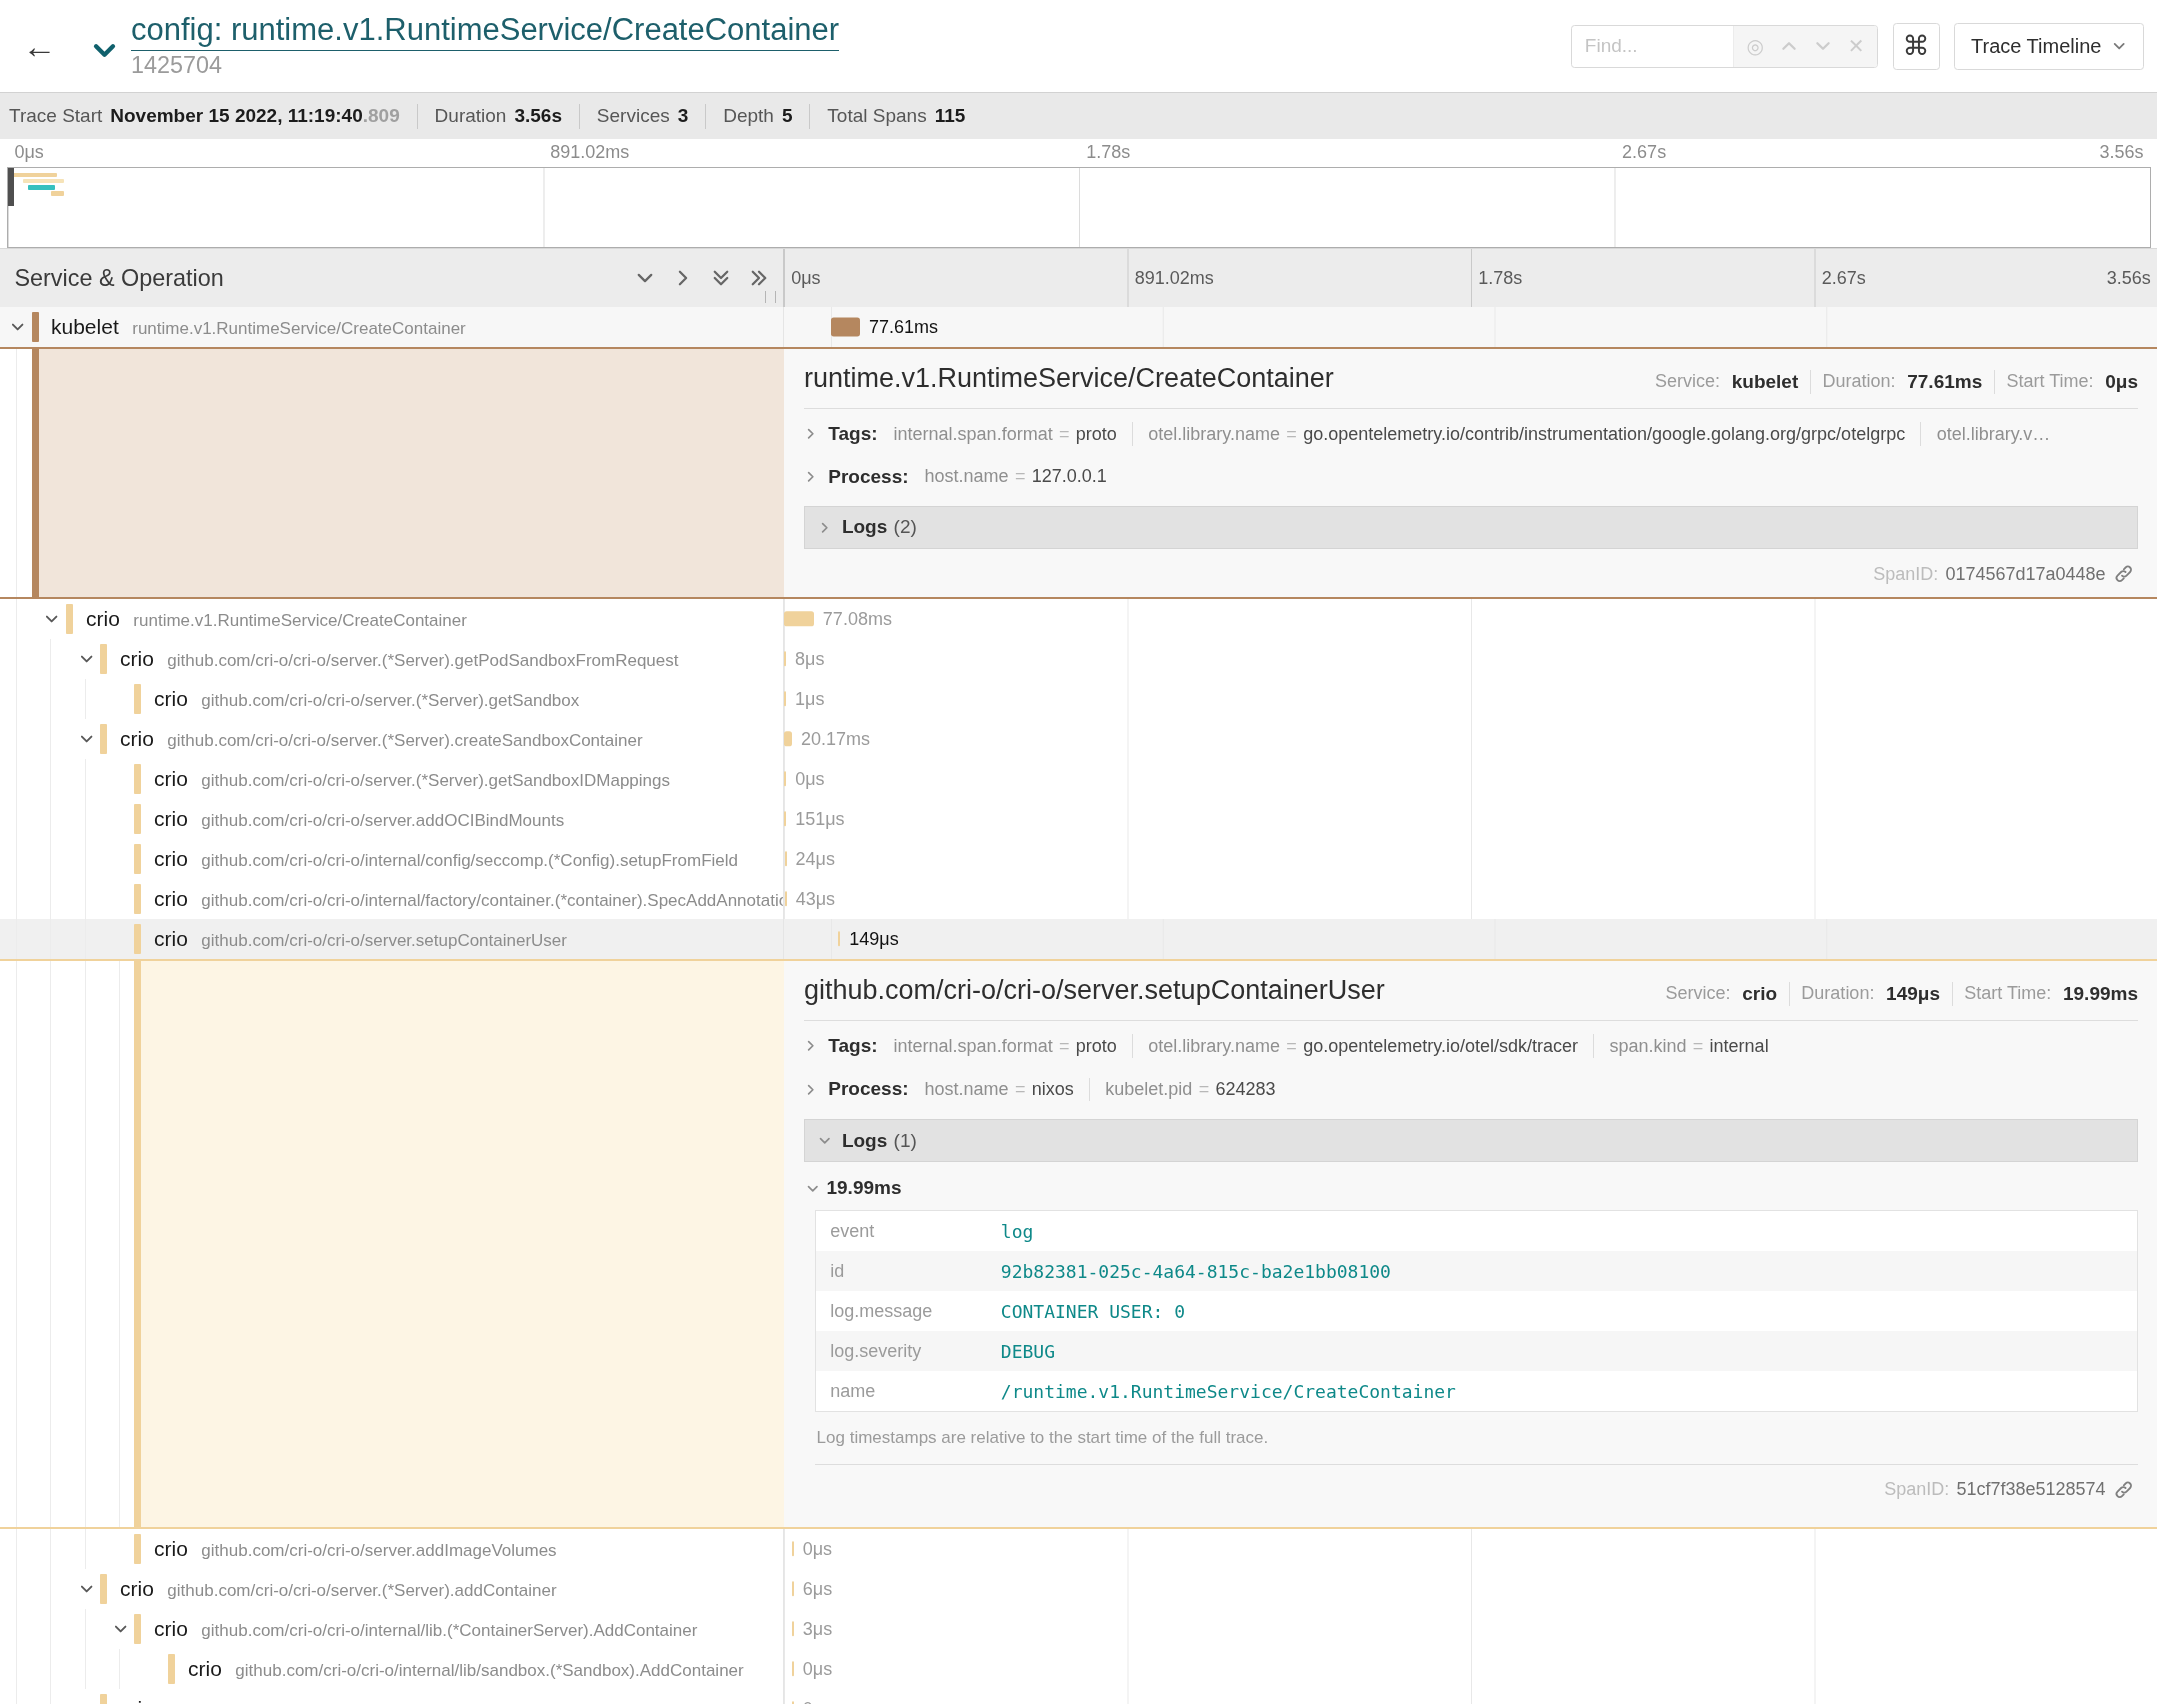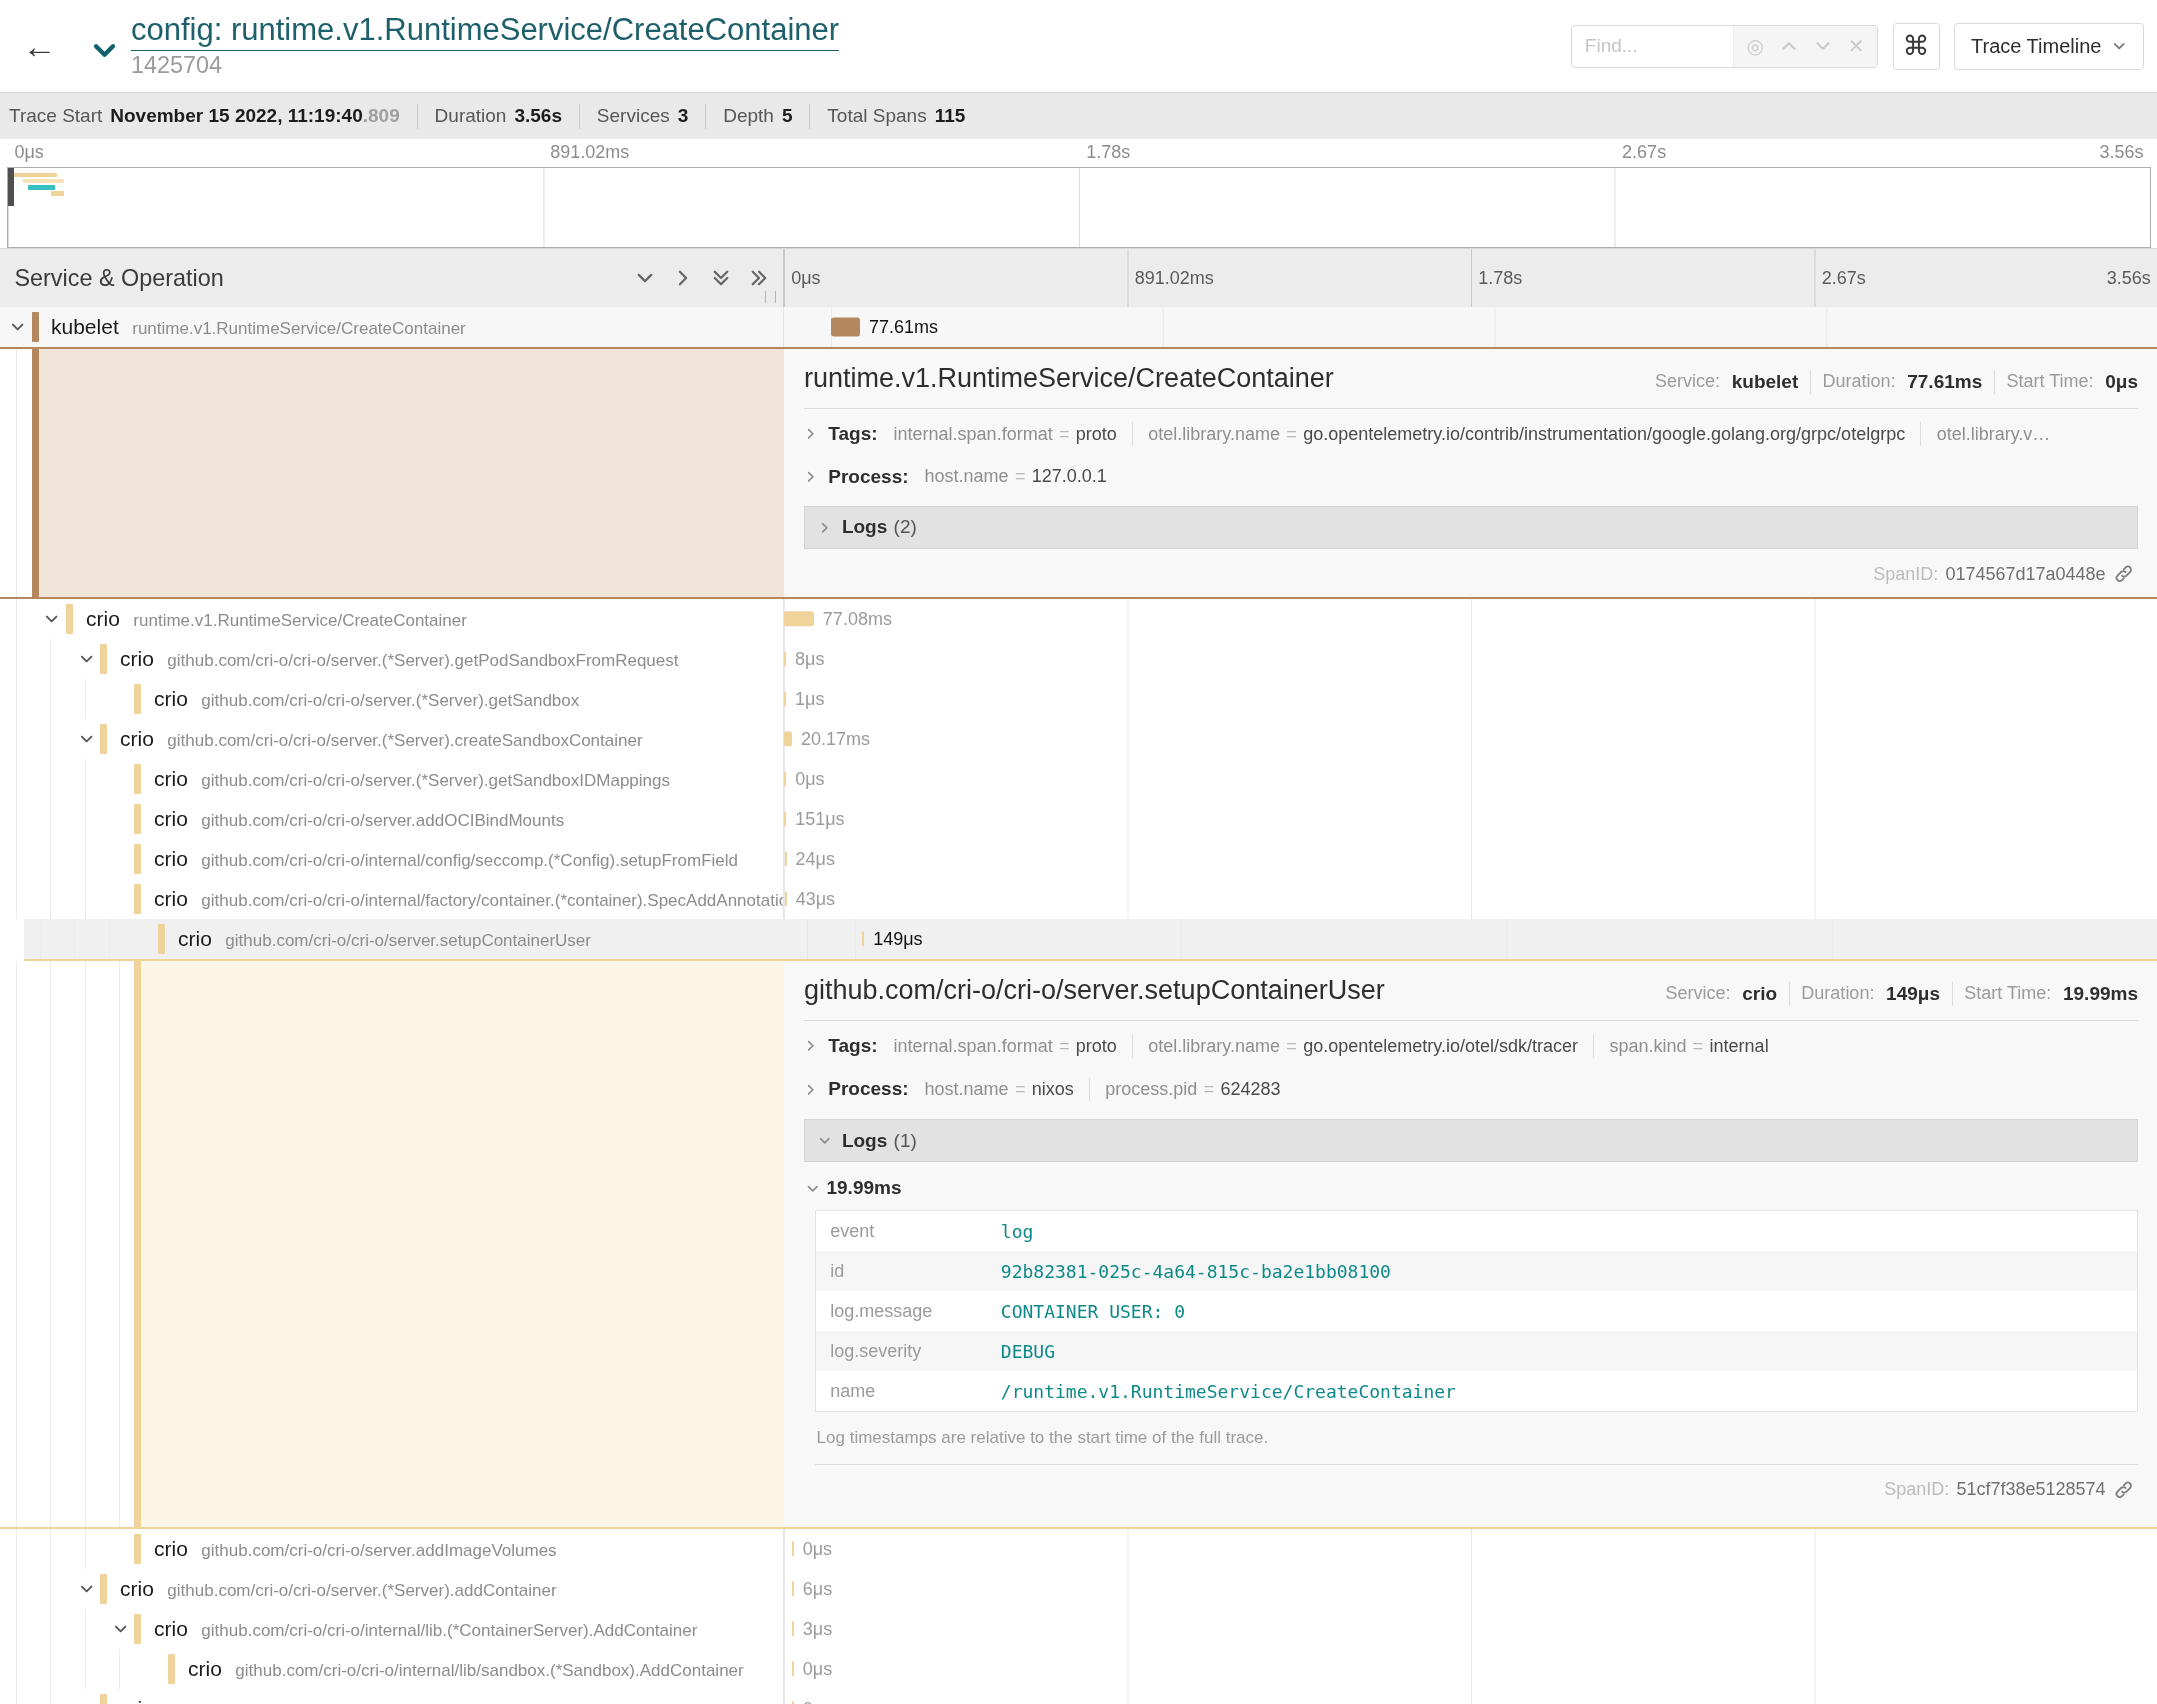--- a/index.html
+++ b/index.html
@@ -58,21 +58,21 @@
   .gh-icon { display:inline-flex; cursor:pointer; }
   .gh-resizer { position:absolute; left:765px; bottom:3.6px; width:10.8px; height:12.6px; cursor:col-resize;
                 border-left:1.8px solid #b5b5b5; border-right:1.8px solid #b5b5b5; }
   .gh-right { flex:1; position:relative; background-image:linear-gradient(to right,#c9c9c9 0.9px,transparent 0.9px);
               background-size:25% 100%; }
   .ruler-tick { position:absolute; top:50%; transform:translateY(-50%); color:#5a5a5a; font-size:18px; white-space:nowrap; }
 
   
   .row { display:flex; height:40px; position:relative; background:#fff; cursor:pointer; }
   .row.expanded { height:42px; border-bottom:2.7px solid transparent; background:#f7f7f7;gap:47px; }
-  .row.selected { background:#f0f0f0;margin-left:24px; }
+  .row.selected { background:#f0f0f0; }
   .row-left { width:784px; min-width:784px; position:relative; border-right:0.9px solid #e5e5e5; overflow:hidden; }
   .guide { position:absolute; top:0; bottom:0; width:0.9px; background:#ececec; }
   .row-chev { position:absolute; top:50%; transform:translateY(-50%); width:21.6px; text-align:center;
               color:#595959; display:flex; justify-content:center; }
   .accent { position:absolute; top:5.4px; bottom:5.4px; width:7.2px; border-radius:0.9px; }
   .labels { position:absolute; top:50%; transform:translateY(-50%); white-space:nowrap; }
   .svc { font-size:21px; color:#1a1a1a; }
   .op { font-size:17px; color:#8c8c8c; margin-left:13.5px; }
   .tl-cell { flex:1; position:relative; background-image:linear-gradient(to right,#e8e8e8 0.9px,transparent 0.9px);
              background-size:25% 100%; }
@@ -493,21 +493,21 @@
       <div class="dp-row">
         <span class="dp-chev">
           <svg width="13.5" height="13.5" viewBox="0 0 16 16" fill="none" stroke="currentColor" stroke-width="2" stroke-linecap="round" stroke-linejoin="round">
                 <path d="M5.5 3l5 5-5 5"></path>
               </svg>
         </span>
         <span class="dp-row-label">Process:</span>
         <span class="kv-list" id="d1-process">
               <span class="kv"><span class="kv-k">host.name</span><span class="kv-e">=</span><span class="kv-v">nixos</span></span>
               <i class="kv-sep"></i>
-              <span class="kv"><span class="kv-k">process.pid</span><span class="kv-e">=</span><span class="kv-v">624283</span></span>
+              <span class="kv"><span class="kv-k">kubelet.pid</span><span class="kv-e">=</span><span class="kv-v">624283</span></span>
             </span>
       </div>
       <div class="logs-bar">
         <span class="dp-chev">
           <svg width="13.5" height="13.5" viewBox="0 0 16 16" fill="none" stroke="currentColor" stroke-width="2" stroke-linecap="round" stroke-linejoin="round">
                 <path d="M3 5.5l5 5 5-5"></path>
               </svg>
         </span>
         <span class="logs-label">Logs</span>
         <span class="logs-count">(1)</span>

